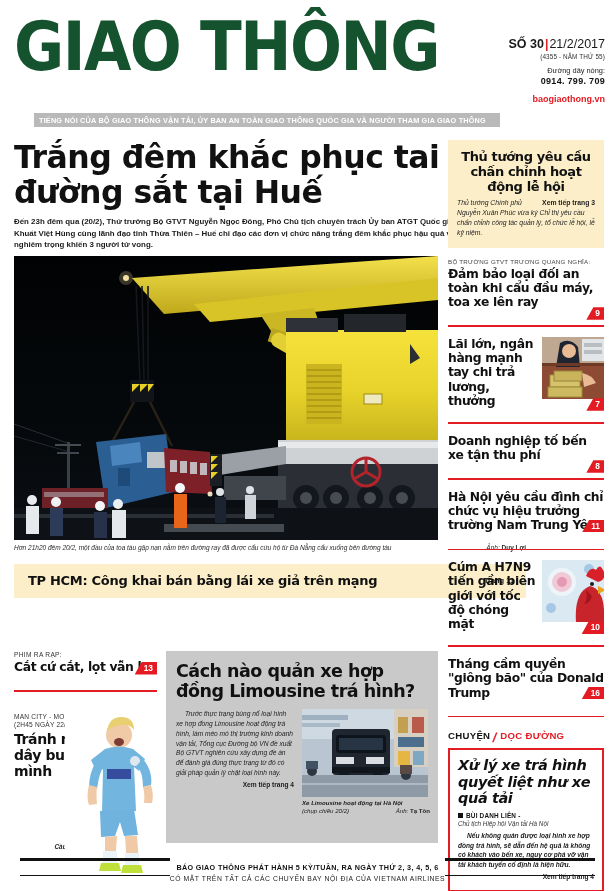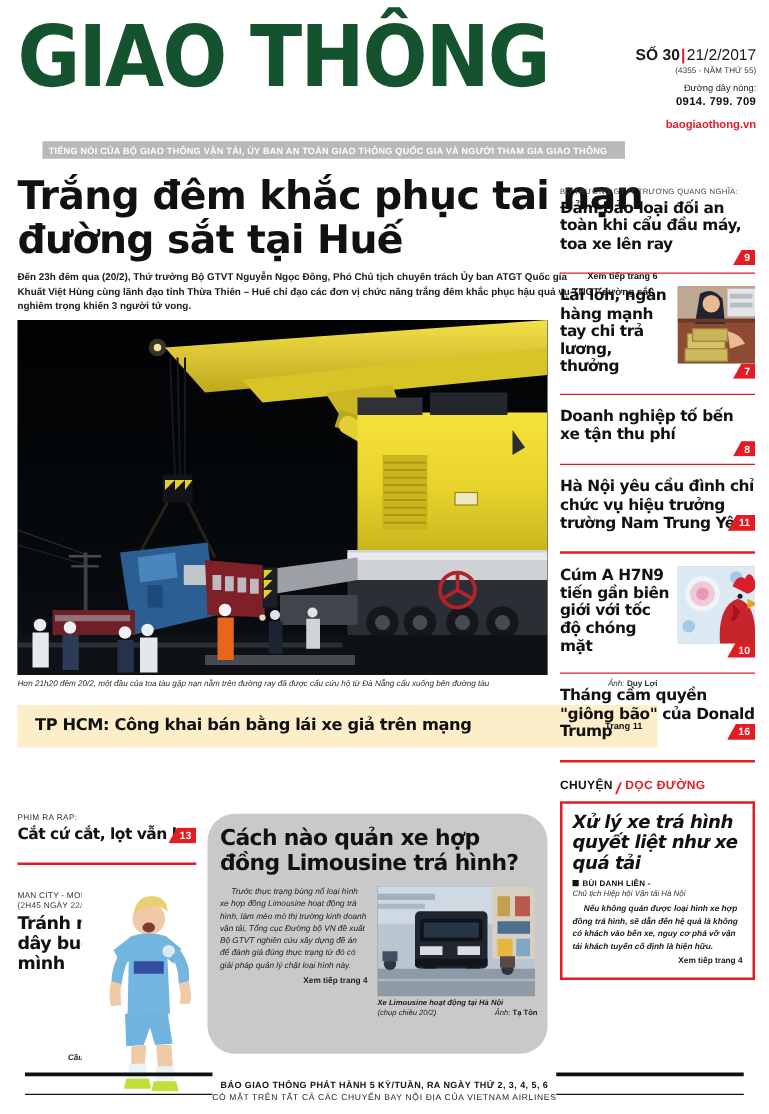--- a/index.html
+++ b/index.html
@@ -375,21 +375,20 @@
   }
   .bot-mid {
     position: absolute;
     left: 166px;
     top: 0;
     width: 272px;
     background: #c9c9c9;
     height: 192px;
     padding: 9px 8px 6px 10px;
     box-sizing: border-box;
-    border-radius: 22px;
   }
   .film-kicker {
     font-size: 6.6px;
     letter-spacing: 0.3px;
     color: #333;
   }
   .film-head {
     font-family: "DejaVu Sans", sans-serif;
     font-weight: bold;
     font-size: 12.4px;
@@ -716,20 +715,27 @@
       </div>
 
       <div class="banner-strip">
         <div class="btitle">TP HCM: Công khai bán bằng lái xe giả trên mạng</div>
         <div class="bpage">Trang 11</div>
       </div>
     </div>
 
     <div class="col-right">
 
+      <div class="sb-feature">
+        <h3>Thủ tướng yêu cầu chấn chỉnh hoạt động lễ hội</h3>
+        <p>
+          <span class="jump">Xem tiếp trang 3</span>
+          <span>Thủ tướng Chính phủ Nguyễn Xuân Phúc vừa ký Chỉ thị yêu cầu chấn chỉnh công tác quản lý, tổ chức lễ hội, lễ kỷ niệm.</span>
+        </p>
+      </div>
 
       <div class="sb-item">
         <div class="sb-kicker">BỘ TRƯỞNG GTVT TRƯƠNG QUANG NGHĨA:</div>
         <h4 class="sb-head">Đảm bảo loại đối an toàn khi cẩu đầu máy, toa xe lên ray</h4>
         <div style="position:relative;height:12px;">
           <span class="pagetag" style="top:-2px;">9</span>
         </div>
         <div class="sb-rule"></div>
       </div>
 

